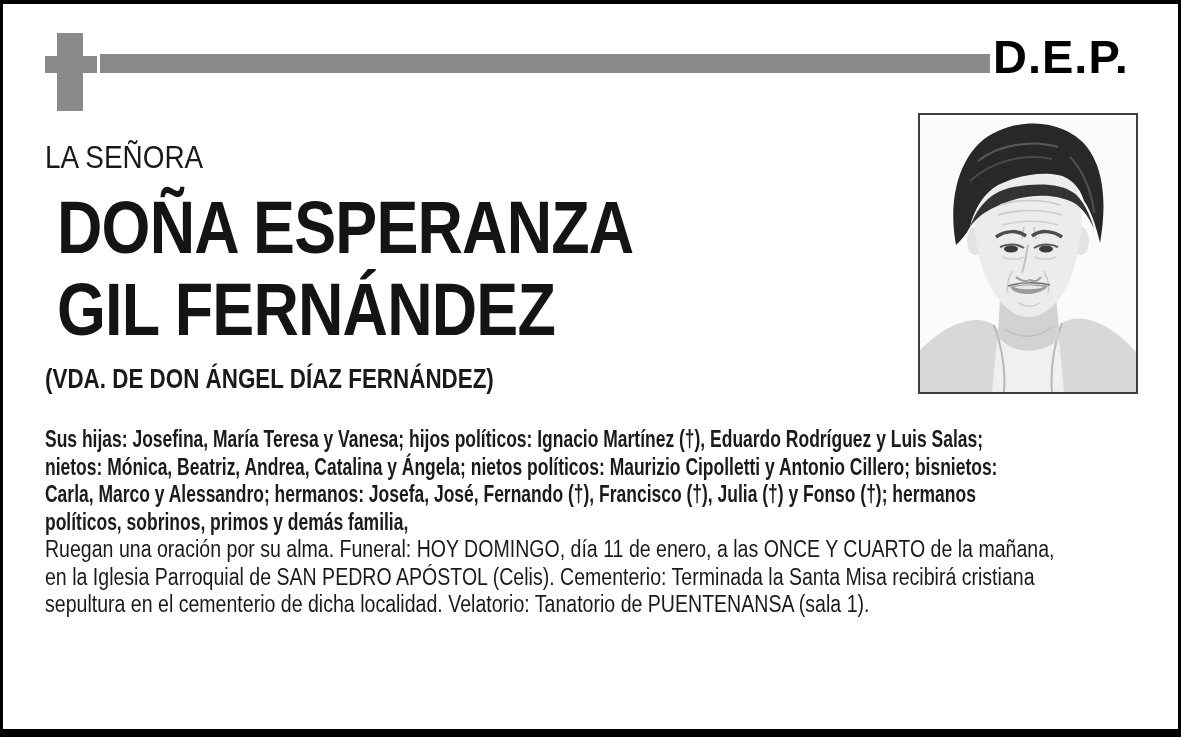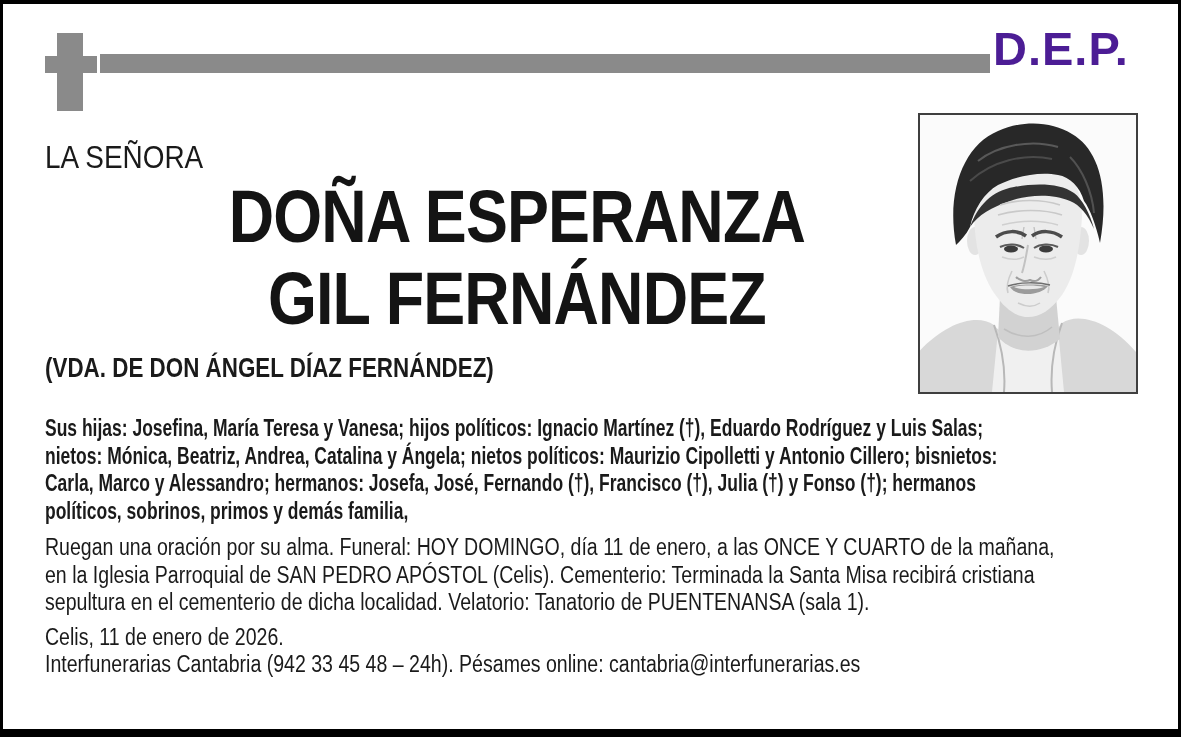--- a/index.html
+++ b/index.html
@@ -25,23 +25,23 @@
   }
   .cross-h {
     position: absolute; left: 42px; top: 52px;
     width: 52px; height: 17px; background: #8a8a8a;
   }
   .header-bar {
     position: absolute; left: 97px; top: 50px;
     width: 890px; height: 19px; background: #8a8a8a;
   }
   .dep {
-    position: absolute; left: 990px; top: 20px;
+    position: absolute; left: 990px; top: 28px;
     font-size: 47px; line-height: 50px; font-weight: bold;
-    color: #4c1d95; letter-spacing: 1px; white-space: nowrap;
+    color: #000000; letter-spacing: 1px; white-space: nowrap;
   }
 
   
   .photo-frame {
     position: absolute; left: 915px; top: 109px;
     width: 220px; height: 281px;
     border: 2px solid #3f3f3f; background: #fbfbfb;
   }
   .photo-frame svg { display: block; width: 100%; height: 100%; }
 
@@ -71,21 +71,21 @@
   .para .ln {
     font-size: 23px; line-height: 27.5px;
     transform: scaleX(0.85); transform-origin: 0 50%;
   }
   .para.bold .ln {
     font-weight: bold;
     transform: scaleX(0.76);
   }
   .p-death   { margin-top: 14px; }
   .p-family  { margin-top: 31px; }
-  .p-funeral { margin-top: 9px; }
+  .p-funeral { }
   .p-footer  { margin-top: 7px; }
 </style>
 </head>
 <body>
 
 <div class="esquela">
 
   <div class="cross-v"></div>
   <div class="cross-h"></div>
   <div class="header-bar"></div>
@@ -140,40 +140,36 @@
       <path d="M88,171 C100,167 118,167 130,170" fill="none" stroke="#6e6e6e" stroke-width="1.5"></path>
 
       <path d="M98,188 C106,192 114,192 120,188" fill="none" stroke="#cccccc" stroke-width="1.5"></path>
     </svg>
   </div>
 
   <div class="content">
 
     <div class="honorific ln">LA SEÑORA</div>
 
-    <h1 style="margin:1px; padding:0; font-size:inherit; font-weight:inherit;text-align:center;">
+    <h1 style="margin:12px; padding:0; font-size:inherit; font-weight:inherit;">
       <span class="name-line ln">DOÑA ESPERANZA</span>
       <span class="name-line ln">GIL FERNÁNDEZ</span>
     </h1>
 
     <div class="relation ln">(VDA. DE DON ÁNGEL DÍAZ FERNÁNDEZ)</div>
 
 
     <div class="para bold p-family">
       <span class="ln">Sus hijas: Josefina, María Teresa y Vanesa; hijos políticos: Ignacio Martínez (†), Eduardo Rodríguez y Luis Salas;</span>
       <span class="ln">nietos: Mónica, Beatriz, Andrea, Catalina y Ángela; nietos políticos: Maurizio Cipolletti y Antonio Cillero; bisnietos:</span>
       <span class="ln">Carla, Marco y Alessandro; hermanos: Josefa, José, Fernando (†), Francisco (†), Julia (†) y Fonso (†); hermanos</span>
       <span class="ln">políticos, sobrinos, primos y demás familia,</span>
     </div>
 
     <div class="para p-funeral">
       <span class="ln">Ruegan una oración por su alma. Funeral: HOY DOMINGO, día 11 de enero, a las ONCE Y CUARTO de la mañana,</span>
       <span class="ln">en la Iglesia Parroquial de SAN PEDRO APÓSTOL (Celis). Cementerio: Terminada la Santa Misa recibirá cristiana</span>
       <span class="ln">sepultura en el cementerio de dicha localidad. Velatorio: Tanatorio de PUENTENANSA (sala 1).</span>
     </div>
 
-    <div class="para p-footer">
-      <span class="ln">Celis, 11 de enero de 2026.</span>
-      <span class="ln">Interfunerarias Cantabria (942 33 45 48 – 24h). Pésames online: cantabria@interfunerarias.es</span>
-    </div>
 
   </div>
 </div>
 
 </body></html>

